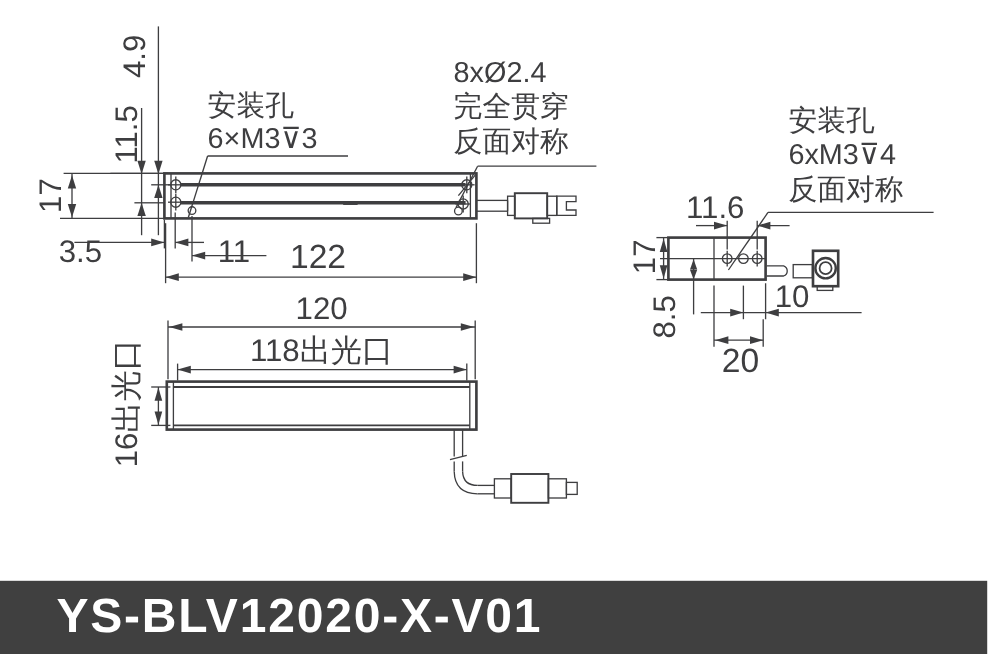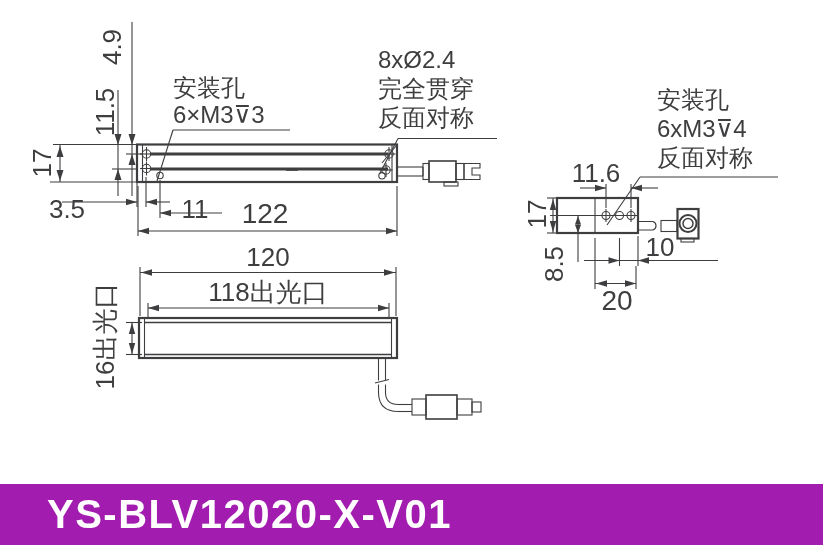--- a/index.html
+++ b/index.html
@@ -12,21 +12,21 @@
   }
   svg{display:block;}
   svg text{
     font-family:"Liberation Sans","DejaVu Sans",sans-serif;
     fill:#3e3e40;
   }
   .banner{
     position:absolute;
     left:0;top:484px;
     width:823px;height:61px;
-    background:#a21caf;
+    background:#404040;
     display:flex;
     align-items:center;
   }
   .banner span{
     color:#ffffff;
     font-size:40px;
     font-weight:bold;
     letter-spacing:1.5px;
     margin-left:47px;
     white-space:nowrap;

